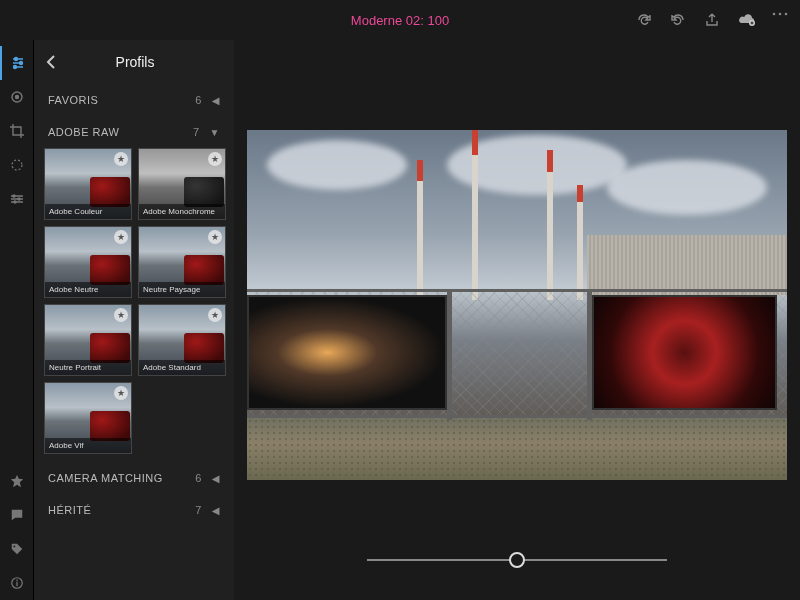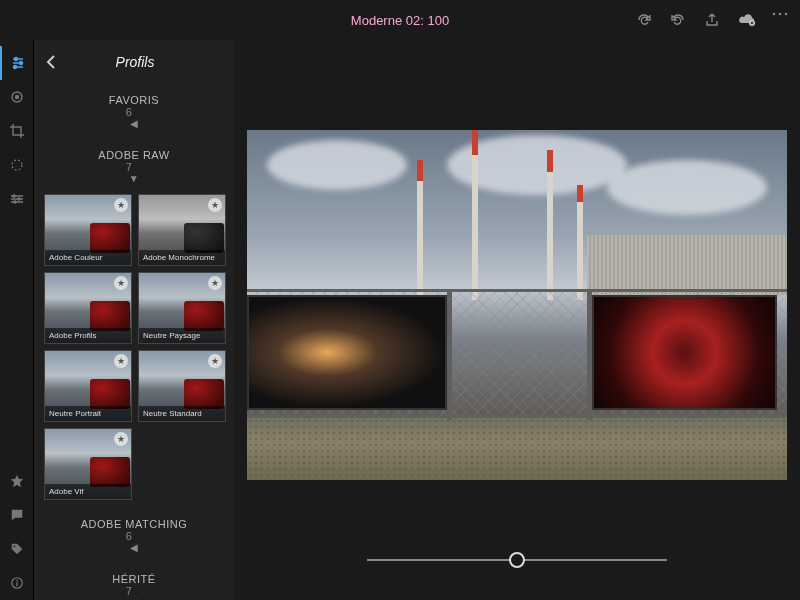--- a/index.html
+++ b/index.html
@@ -13,21 +13,21 @@
     }
     .header {
       height: 40px;
       display: flex;
       align-items: center;
       justify-content: center;
       position: relative;
       background: #1a1a1a;
     }
     .header-title {
-      color: #f9a8d4;
+      color: #ec4899;
       font-size: 13px;
       font-weight: 400;
     }
     .header-actions {
       position: absolute;
       right: 12px;
       display: flex;
       gap: 18px;
       align-items: center;
     }
@@ -59,30 +59,29 @@
       overflow: hidden;
     }
     .sidebar-header {
       height: 44px;
       display: flex;
       align-items: center;
       padding: 0 12px;
       gap: 12px;
     }
     .back-btn { color: #ccc; cursor: pointer; font-size: 16px; }
-    .sidebar-title { color: #eee; font-size: 14px; font-weight: 500; flex: 1; text-align: center; margin-right: 20px; font-style: italic; }
+    .sidebar-title { color: #eee; font-size: 14px; font-weight: 500; flex: 1; text-align: center; margin-right: 20px; }
     .category {
       display: flex;
       align-items: center;
       padding: 10px 14px;
       color: #bbb;
       font-size: 11px;
       letter-spacing: 0.5px;
       cursor: pointer;
-      flex-direction: column;
     }
     .category .cat-name { flex: 1; }
     .category .cat-count { margin-right: 10px; color: #888; }
     .category .cat-chevron { font-size: 10px; color: #888; }
     .thumb-grid {
       display: grid;
       grid-template-columns: repeat(2, 88px);
       gap: 6px;
       padding: 0 10px 8px 10px;
     }
@@ -355,46 +354,46 @@
             <div class="thumb-label">Adobe Couleur</div>
           </div>
           <div class="thumb mono">
             <div class="thumb-img"></div>
             <div class="thumb-star">★</div>
             <div class="thumb-label">Adobe Monochrome</div>
           </div>
           <div class="thumb">
             <div class="thumb-img"></div>
             <div class="thumb-star">★</div>
-            <div class="thumb-label">Adobe Profils</div>
+            <div class="thumb-label">Adobe Neutre</div>
           </div>
           <div class="thumb">
             <div class="thumb-img"></div>
             <div class="thumb-star">★</div>
             <div class="thumb-label">Neutre Paysage</div>
           </div>
           <div class="thumb">
             <div class="thumb-img"></div>
             <div class="thumb-star">★</div>
             <div class="thumb-label">Neutre Portrait</div>
           </div>
           <div class="thumb">
             <div class="thumb-img"></div>
             <div class="thumb-star">★</div>
-            <div class="thumb-label">Neutre Standard</div>
+            <div class="thumb-label">Adobe Standard</div>
           </div>
           <div class="thumb">
             <div class="thumb-img"></div>
             <div class="thumb-star">★</div>
             <div class="thumb-label">Adobe Vif</div>
           </div>
         </div>
 
       <div class="category">
-        <span class="cat-name">ADOBE MATCHING</span>
+        <span class="cat-name">CAMERA MATCHING</span>
         <span class="cat-count">6</span>
         <span class="cat-chevron">◀</span>
       </div>
 
       <div class="category">
         <span class="cat-name">HÉRITÉ</span>
         <span class="cat-count">7</span>
         <span class="cat-chevron">◀</span>
       </div>
 

